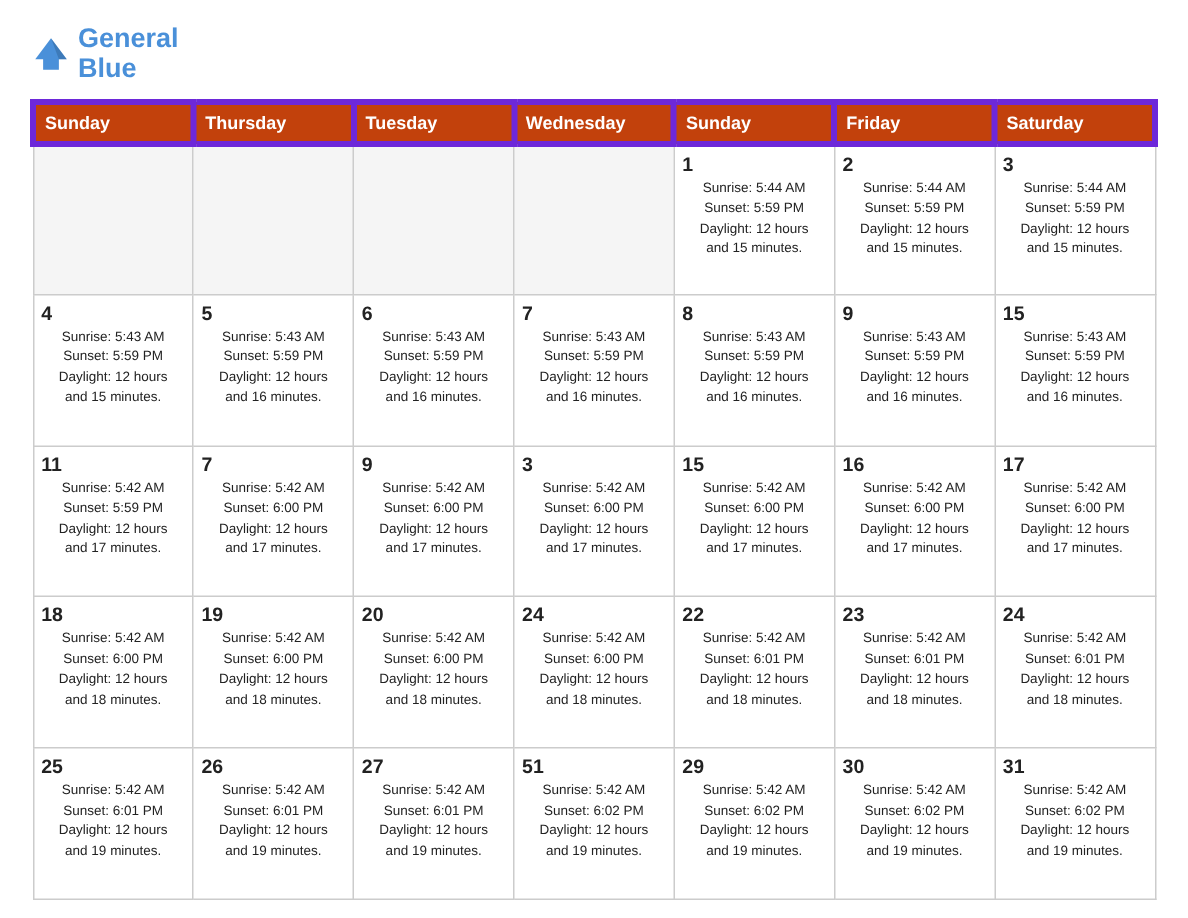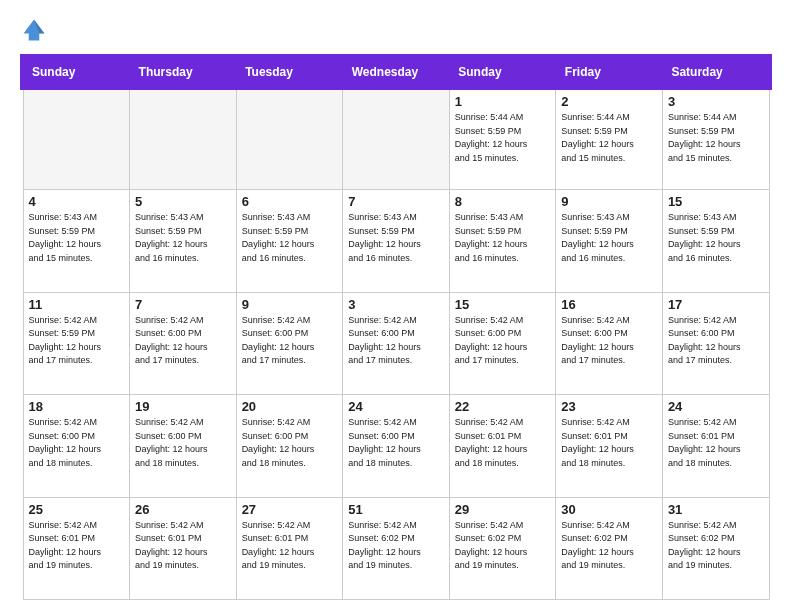--- a/index.html
+++ b/index.html
@@ -55,27 +55,27 @@
       color: #333;
     }
     .calendar {
       flex: 1;
       border: 1px solid #ccc;
       border-collapse: collapse;
       width: 100%;
       table-layout: fixed;
     }
     .calendar th {
-      background: #6d28d9;
+      background: #c2410c;
       color: #fff;
       font-size: 12px;
       font-weight: bold;
       padding: 5px 6px;
       text-align: left;
-      border: 6px solid #6d28d9;
+      border: 4px solid #6d28d9;
     }
     .calendar td {
       border: 1px solid #ccc;
       vertical-align: top;
       padding: 4px 5px;
       font-size: 9.5px;
       color: #222;
       background: #fff;
       height: 88px;
     }
@@ -86,32 +86,37 @@
       font-size: 13px;
       font-weight: bold;
       color: #222;
       display: block;
       margin-bottom: 2px;
     }
     .day-info {
       font-size: 9px;
       line-height: 1.5;
       color: #222;
+      text-align: center;
     }
   </style>
 </head>
 <body>
 
 <div class="page">
   <div class="header">
     <div class="logo">
       <svg class="logo-icon" viewBox="0 0 32 32">
         <polygon points="16,4 28,20 22,20 22,28 10,28 10,20 4,20" fill="#4a90d9"></polygon>
         <polygon points="16,4 28,20 22,20" fill="#2a5a8a" opacity="0.4"></polygon>
       </svg>
+      <div class="logo-text">
+        <div><span>General</span></div>
+        <div style="color:#4a90d9">Blue</div>
+      </div>
     </div>
     <div class="title-block">
       <div class="month-title"></div>
       <div class="subtitle"></div>
     </div>
   </div>
 
   <table class="calendar">
     <thead>
       <tr>

